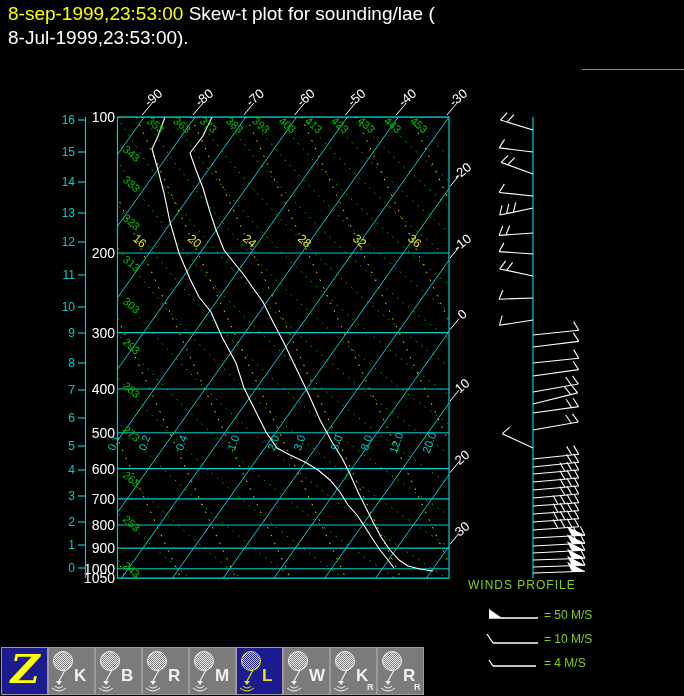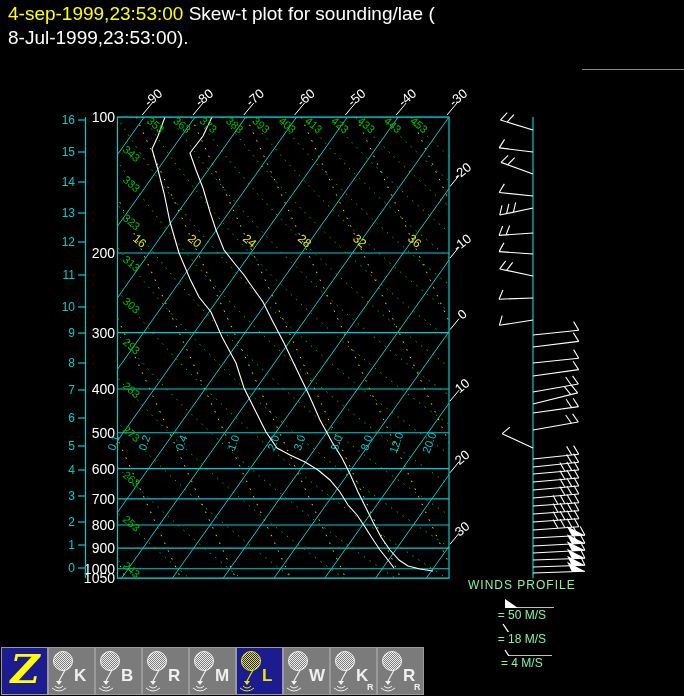--- a/index.html
+++ b/index.html
@@ -2,23 +2,23 @@
 <html><head>
 <meta charset="utf-8">
 <style>
   html,body{margin:0;padding:0;background:#000;}
   body{width:684px;height:696px;position:relative;overflow:hidden;
        font-family:"Liberation Sans",sans-serif;}
   .title{position:absolute;left:8px;top:2px;font-size:19px;line-height:24px;color:#fff;}
   .title .ts{color:#ffff00;}
   .sep-line{position:absolute;left:582px;top:69px;width:102px;height:1px;background:#8a8a8a;}
   #plot-wrap{position:absolute;left:0;top:0;width:684px;height:646px;}
-  #winds-legend{position:absolute;left:468px;top:578px;color:#86efac;}
+  #winds-legend{position:absolute;left:468px;top:578px;color:#84cc16;}
   #winds-legend .wl-title{font-size:12px;letter-spacing:1px;margin-bottom:6px;}
-  .wl-row{display:flex;align-items:center;height:24px;flex-direction:column;}
+  .wl-row{display:flex;align-items:flex-end;height:24px;}
   .wl-row svg{margin-left:18px;margin-right:4px;}
   .wl-row span{font-size:12px;}
   #toolbar{position:absolute;left:0px;top:646px;width:460px;height:50px;background:#000;
            display:flex;gap:2px;padding-left:2px;box-sizing:border-box;align-items:center;}
   .tb-btn{width:45px;height:46px;background:#7b7b7b;outline:1px solid #9a9a9a;
           position:relative;cursor:pointer;flex:0 0 auto;}
   .tb-btn.active{background:#1c1c90;}
   .hidden-defs{position:absolute;width:0;height:0;}
 </style>
 </head>
@@ -31,21 +31,21 @@
         <rect x="1" y="1" width="1" height="1" fill="#f0f0f0"></rect>
     </pattern>
     <pattern id="chkY" width="2" height="2" patternUnits="userSpaceOnUse">
       <rect width="1" height="1" fill="#e8e800"></rect>
         <rect x="1" y="1" width="1" height="1" fill="#e8e800"></rect>
     </pattern>
   </defs>
 </svg>
 
 <div class="title">
-  <span class="ts">4-sep-1999,23:53:00</span>
+  <span class="ts">8-sep-1999,23:53:00</span>
   <span>Skew-t plot for sounding/lae (</span><br>
   <span>8-Jul-1999,23:53:00).</span>
 </div>
 
 <div class="sep-line"></div>
 
 <div id="plot-wrap">
   <svg id="plot-svg" width="684" height="646">
       <defs>
         <clipPath id="plotclip">
@@ -351,21 +351,21 @@
       <line x1="3" y1="10" x2="52" y2="10" stroke="#fff" stroke-width="1.3"></line>
       <polygon points="3,10 3,1 16,10" fill="#fff"></polygon>
     </svg>
     <span>= 50 M/S</span>
   </div>
   <div class="wl-row">
     <svg width="54" height="14">
       <line x1="7" y1="11" x2="52" y2="11" stroke="#fff" stroke-width="1.3"></line>
       <line x1="7" y1="11" x2="1" y2="2" stroke="#fff" stroke-width="1.3"></line>
     </svg>
-    <span>= 18 M/S</span>
+    <span>= 10 M/S</span>
   </div>
   <div class="wl-row">
     <svg width="54" height="14">
       <line x1="7" y1="10" x2="50" y2="10" stroke="#fff" stroke-width="1.3"></line>
       <line x1="7" y1="10" x2="3" y2="4" stroke="#fff" stroke-width="1.3"></line>
     </svg>
     <span>= 4 M/S</span>
   </div>
 </div>
 

